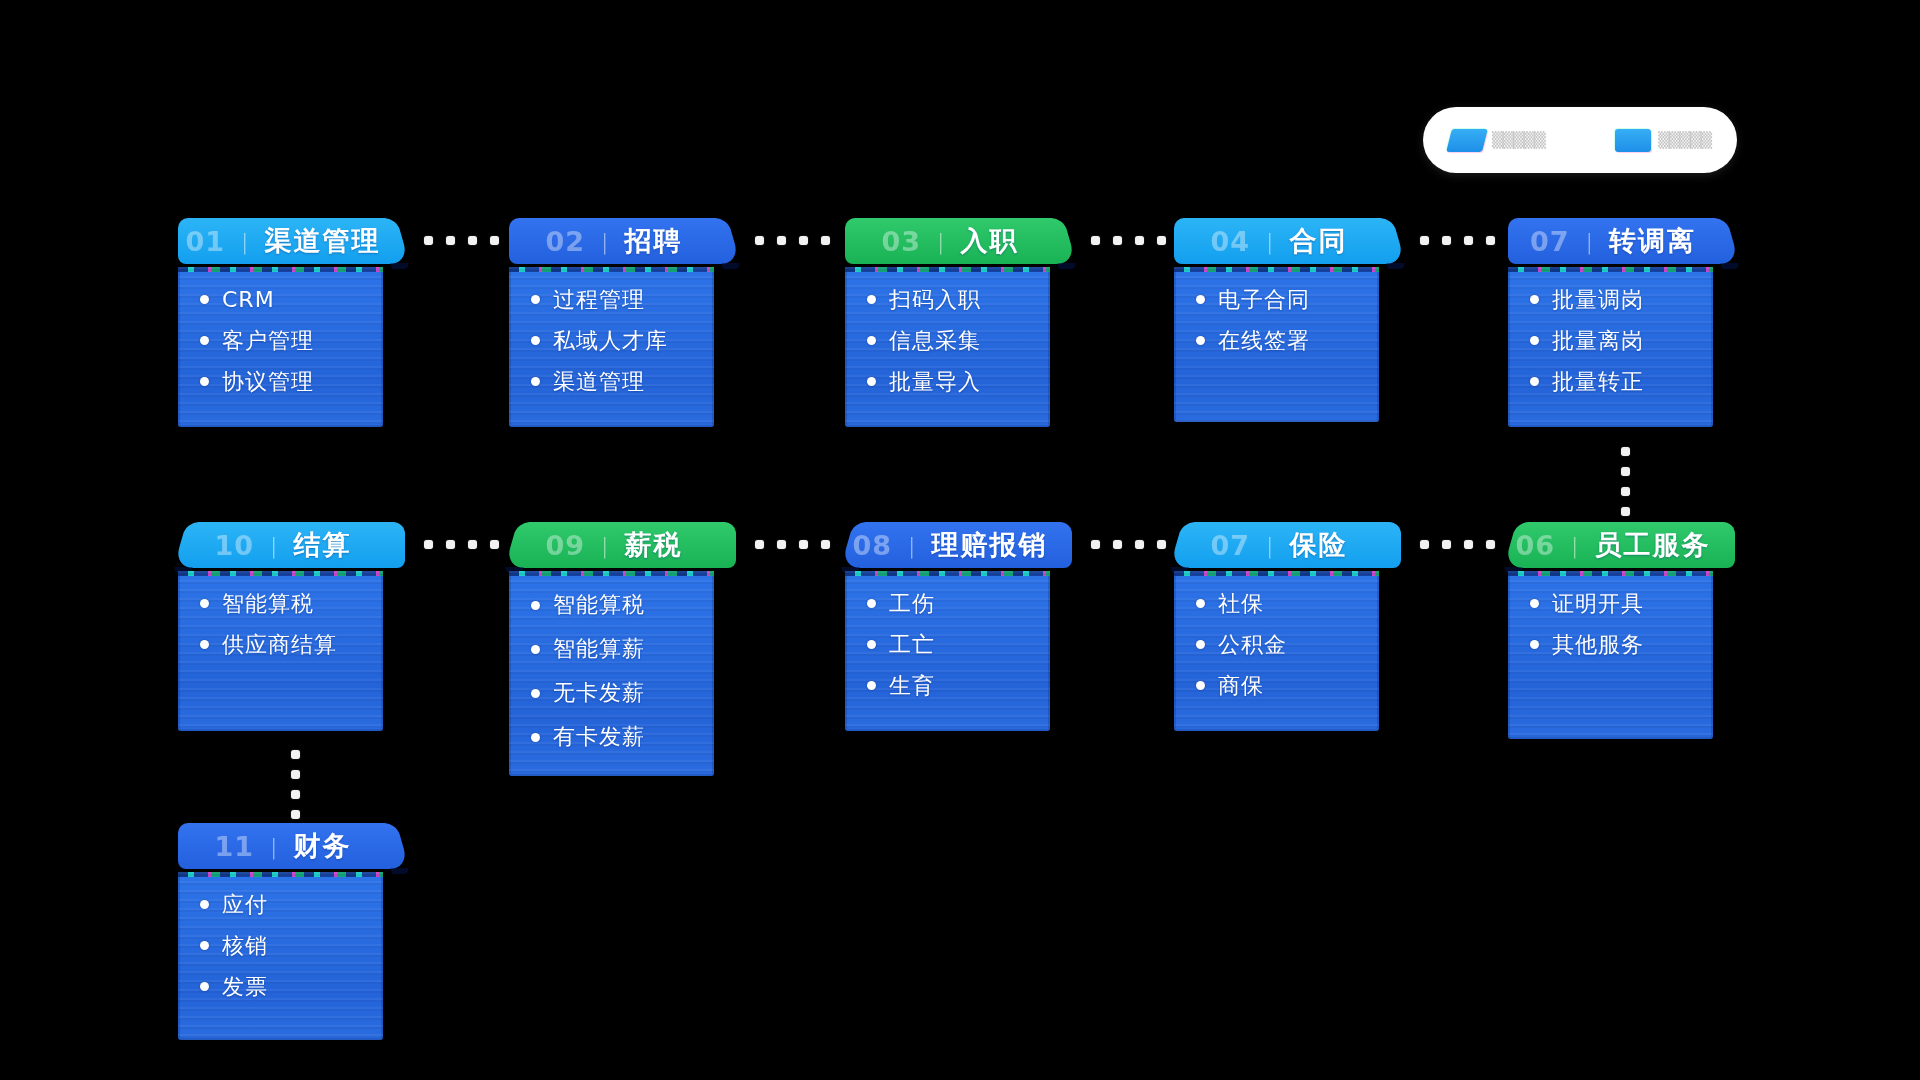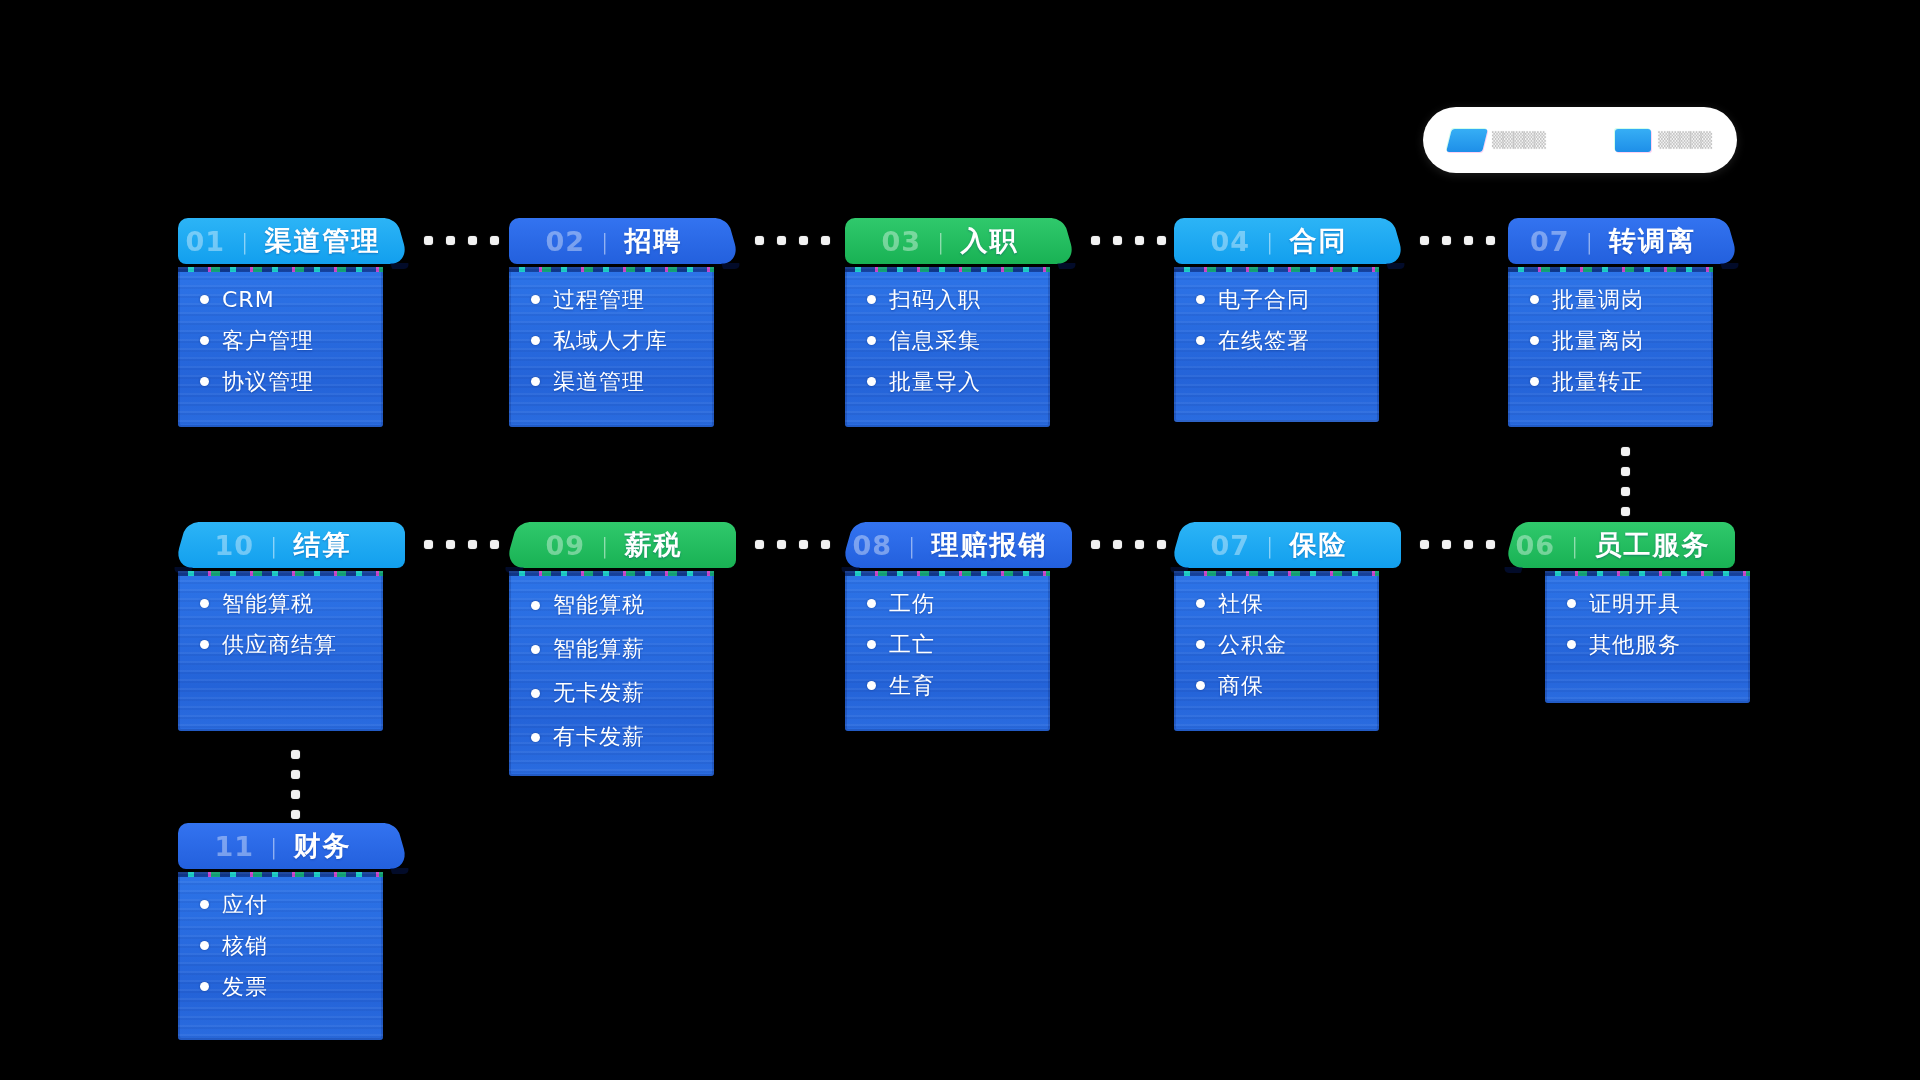--- a/index.html
+++ b/index.html
@@ -336,21 +336,21 @@
   <div class="card c-green tail-left" style="left: 1508px; top: 522px;">
     <div class="hdr">
       <div class="hd-tail"></div>
       <div class="hd-main"></div>
       <div class="hd-text">
         <span class="num">06</span>
         <span class="hdiv">|</span>
         <span class="ttl">员工服务</span>
       </div>
     </div>
-    <div class="bod" style="height: 132px; margin-left: 37px;">
+    <div class="bod" style="height: 168px;">
       <ul class="items">
             <li class="item">
               <span class="blt"></span>
               <span class="itxt">证明开具</span>
             </li>
             <li class="item">
               <span class="blt"></span>
               <span class="itxt">其他服务</span>
             </li>
           </ul>

